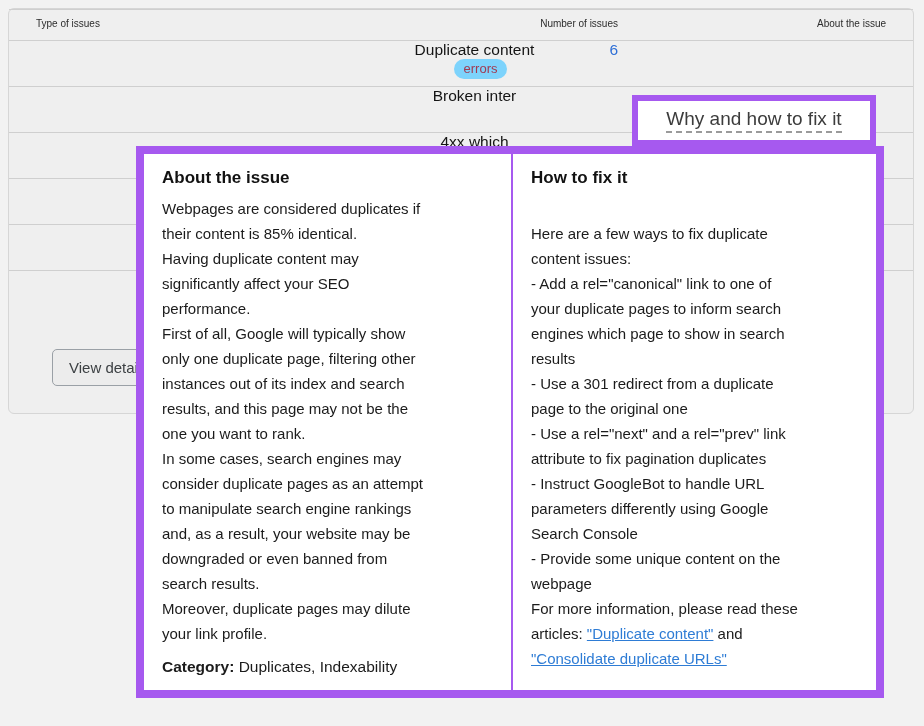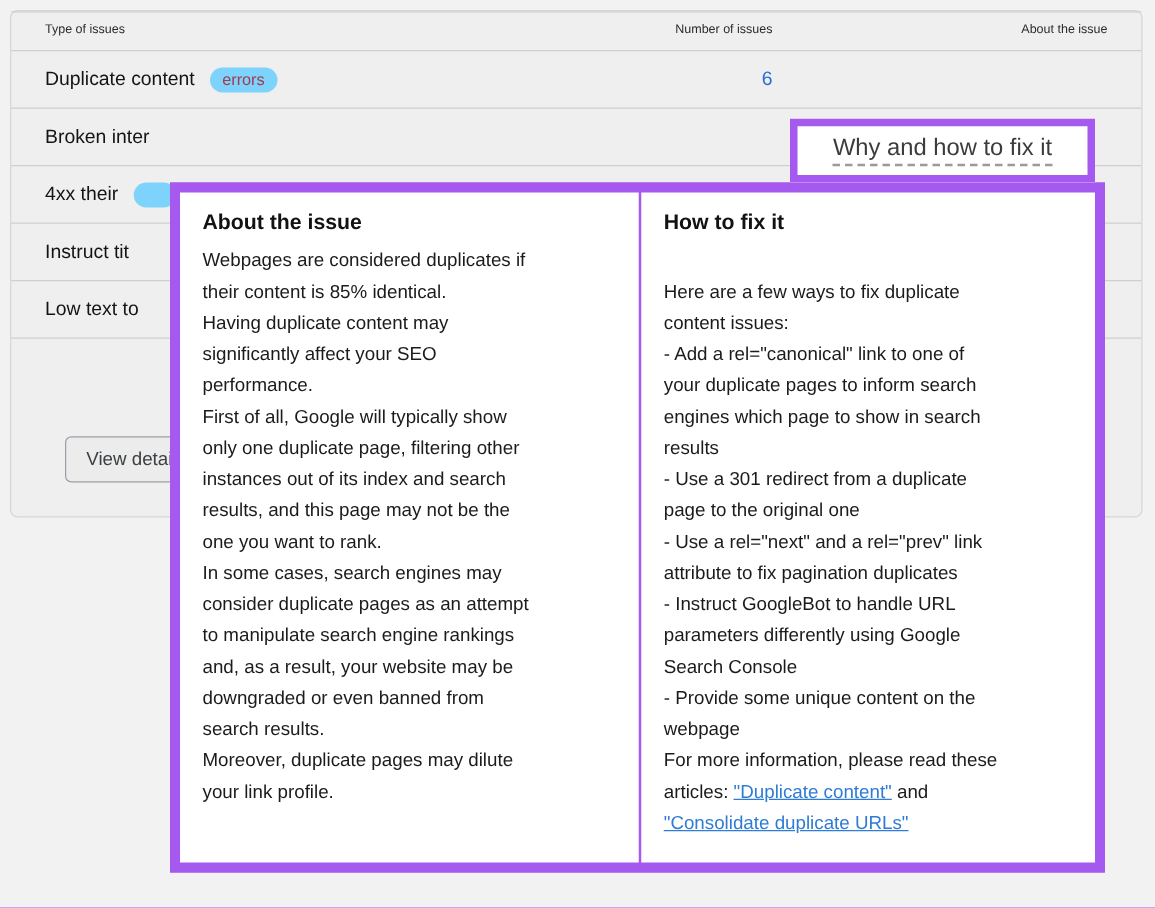--- a/index.html
+++ b/index.html
@@ -26,21 +26,21 @@
   .thead {
     position:relative; height:32px; border-top:1px solid #cfcfcf; border-bottom:1px solid #cfcfcf;
     font-size:10px; color:#2c2c2c;
   }
   .thead .col-type { position:absolute; left:27px; top:8px; }
   .thead .col-num  { position:absolute; right:295px; top:8px; }
   .thead .col-about{ position:absolute; right:27px; top:8px; }
 
   .row {
     position:relative; height:46px; display:flex; align-items:center;
-    padding-left:27px; border-bottom:1px solid #cfcfcf;
+    padding-left:27px; border-bottom:1px solid #cfcfcf;flex-direction:column;
   }
   .row .label { font-size:15.5px; color:#141414; white-space:nowrap; }
   .badge {
     display:inline-block; margin-left:12px; background:#7dd3fc; color:#a13a52;
     font-size:13px; line-height:20px; min-width:34px; height:20px;
     padding:0 10px; border-radius:10px; text-align:center; white-space:nowrap;
   }
   .count {
     position:absolute; right:295px; font-size:15.5px; color:#2e6fd6;
     text-decoration:none; cursor:pointer;
@@ -93,21 +93,21 @@
 
     <div class="row">
       <span class="label">Duplicate content</span>
       <span class="badge">errors</span>
       <a class="count">6</a>
     </div>
     <div class="row">
       <span class="label">Broken inter</span>
     </div>
     <div class="row">
-      <span class="label">4xx their</span>
+      <span class="label">4xx which</span>
       <span class="badge"></span>
     </div>
     <div class="row">
       <span class="label">Instruct tit</span>
     </div>
     <div class="row">
       <span class="label">Low text to</span>
     </div>
 
     <button class="view-btn">View detai</button>
@@ -131,20 +131,24 @@
 results, and this page may not be the
 one you want to rank.
 In some cases, search engines may
 consider duplicate pages as an attempt
 to manipulate search engine rankings
 and, as a result, your website may be
 downgraded or even banned from
 search results.
 Moreover, duplicate pages may dilute
 your link profile.</div>
+      <div class="category">
+        <b>Category:</b>
+        <span>Duplicates, Indexability</span>
+      </div>
     </div>
     <div class="pop-col fix">
       <h3>How to fix it</h3>
       <div class="pop-body">
         <span>Here are a few ways to fix duplicate
 content issues:
 - Add a rel="canonical" link to one of
 your duplicate pages to inform search
 engines which page to show in search
 results

